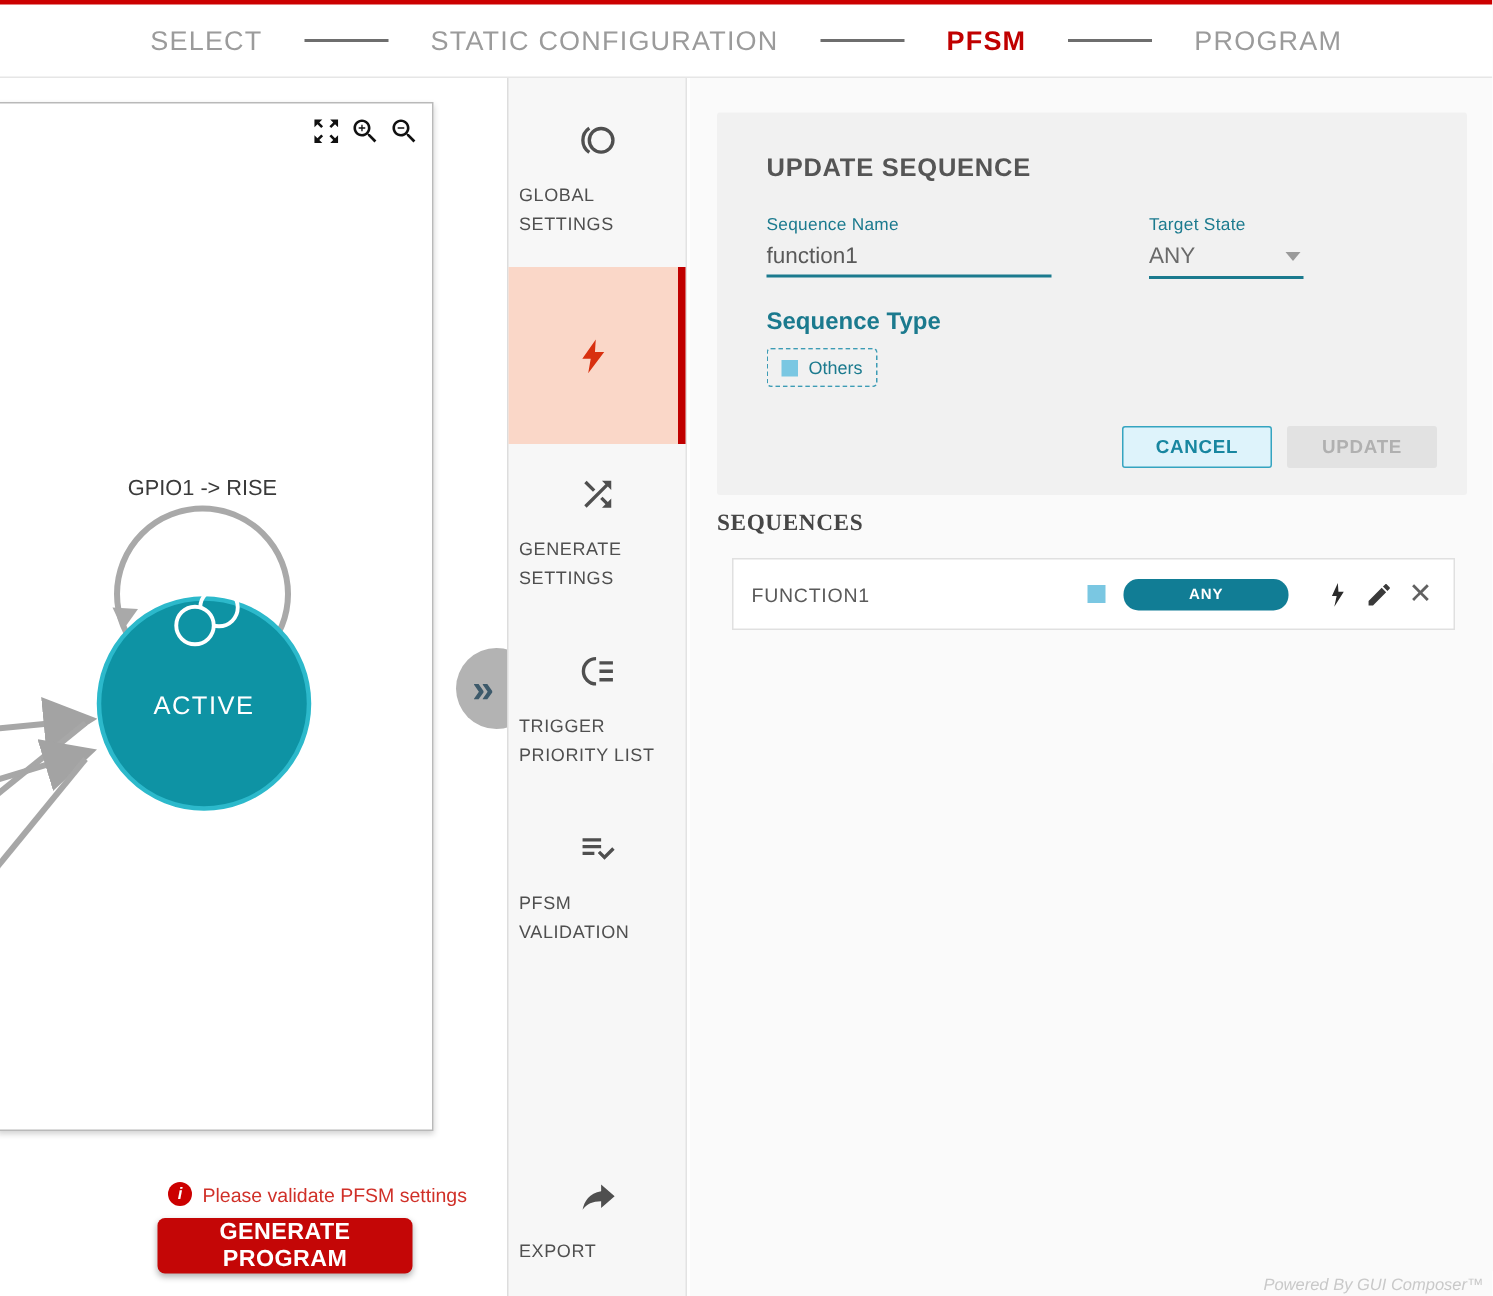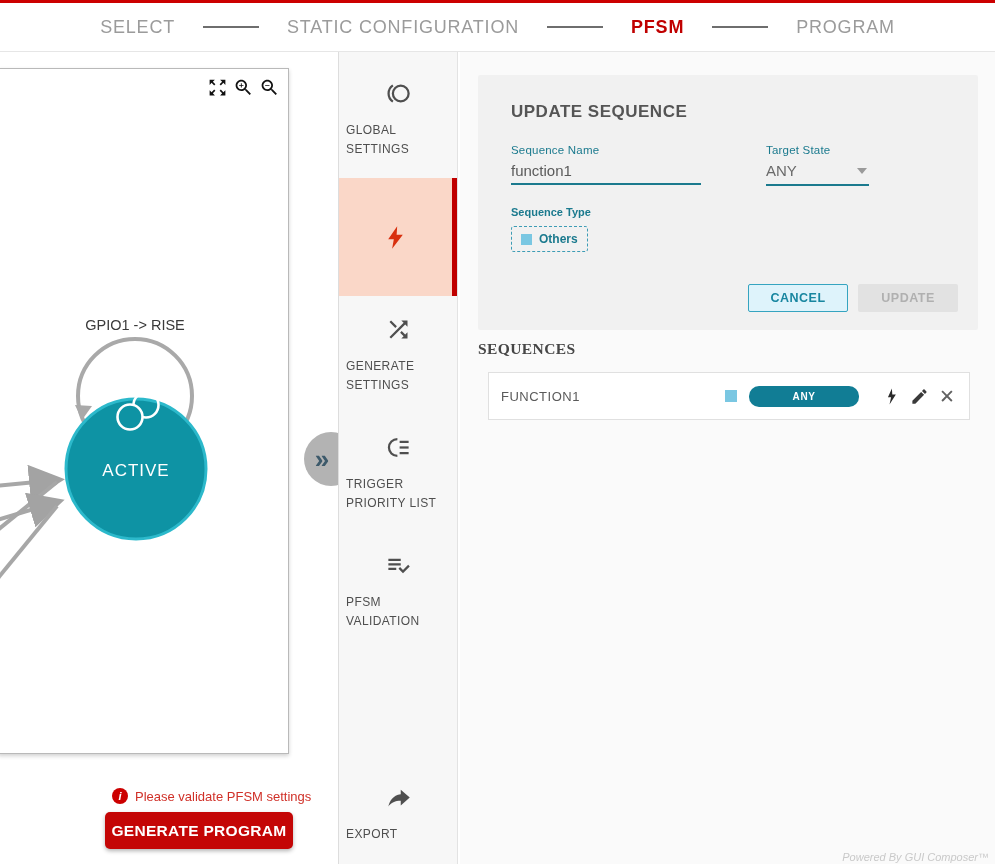--- a/index.html
+++ b/index.html
@@ -38,24 +38,24 @@
   .update-card { position:absolute; left:18px; top:23px; width:500px; height:255px; background:#f1f1f1; border-radius:2px; }
   .card-title { font-size:17px; font-weight:bold; color:#555; letter-spacing:.5px; padding:27px 0 0 33px; }
   .form-row { display:flex; padding:22px 0 0 33px; }
   .field-label { font-size:11.5px; color:#1b7a8e; letter-spacing:.2px; }
   .field-name { width:255px; }
   .seq-name-input { border:none; outline:none; background:transparent; font-family:"Liberation Sans",sans-serif; font-size:15px; color:#5a5a5a; width:190px; padding:6px 0 4px 0; border-bottom:2px solid #1b7a8e; }
   .field-target { width:160px; }
   .select-box { display:flex; align-items:center; justify-content:space-between; width:103px; border-bottom:2px solid #1b7a8e; padding:6px 2px 5px 0; cursor:pointer; }
   .select-value { font-size:15px; color:#6a6a6a; }
   .dd-arrow { width:0; height:0; border-left:5px solid transparent; border-right:5px solid transparent; border-top:6px solid #9a9a9a; }
-  .seq-type-label { font-size:11px; font-weight:bold; color:#1b7a8e; padding:20px 0 0 33px; }
+  .seq-type-label { font-size:16px; font-weight:bold; color:#1b7a8e; padding:20px 0 0 33px; }
   .type-chip { display:inline-flex; align-items:center; gap:7px; margin:8px 0 0 33px; border:1.5px dashed #3d9cb5; border-radius:3px; padding:5px 9px; cursor:pointer; }
   .chip-square { width:11px; height:11px; background:#7ac7e2; }
-  .chip-label { font-size:12px; font-weight:bold; color:#1b7a8e; }
+  .chip-label { font-size:12px; font-weight:normal; color:#1b7a8e; }
   .card-buttons { position:absolute; right:20px; bottom:18px; display:flex; gap:10px; }
   .btn { width:100px; height:28px; font-family:"Liberation Sans",sans-serif; font-size:12.5px; font-weight:bold; letter-spacing:.5px; border-radius:2px; cursor:pointer; }
   .btn-cancel { background:#def3fb; border:1px solid #35a4c0; color:#1886a0; }
   .btn-update { background:#e2e2e2; border:none; color:#b0b0b0; cursor:default; }
 
   .sequences-title { position:absolute; left:18px; top:288px; font-size:15.5px; font-weight:bold; color:#464646; letter-spacing:.4px;font-family:Liberation Serif, serif; }
   .seq-row { position:absolute; left:28px; top:320px; width:482px; height:48px; background:#fff; border:1px solid #e0e0e0; display:flex; align-items:center; padding:0 14px 0 12px; }
   .seq-row-name { font-size:13px; color:#5a5a5a; letter-spacing:.5px; flex:0 0 auto; }
   .seq-row-spacer { flex:1; }
   .seq-square { width:12px; height:12px; background:#7ac7e2; margin-right:12px; }
@@ -63,21 +63,21 @@
   .seq-row .row-icon { cursor:pointer; margin-left:9px; display:flex; align-items:center; }
   .row-icon svg { width:19px; height:19px; }
   .close-x { font-size:19px; color:#616161; margin-left:10px; cursor:pointer; line-height:1; }
 
   .powered { position:absolute; right:6px; bottom:1px; font-size:11px; font-style:italic; color:#c9c9c9; }
 
   
   .validate-warning { position:absolute; left:112px; top:788px; display:flex; align-items:center; gap:7px; z-index:2; }
   .info-icon { width:16px; height:16px; border-radius:50%; background:#cc0000; color:#fff; font-size:11px; font-weight:bold; font-style:italic; display:flex; align-items:center; justify-content:center; }
   .warning-text { font-size:13px; color:#d03028; }
-  .generate-btn { position:absolute; left:105px; top:812px; width:188px; height:37px; background:#c40606; color:#fff; border:none; border-radius:5px; font-family:"Liberation Sans",sans-serif; font-size:15.5px; font-weight:bold; letter-spacing:.3px; cursor:pointer; box-shadow:0 2px 4px rgba(0,0,0,.3); z-index:2; }
+  .generate-btn { position:absolute; left:105px; top:812px; width:170px; height:37px; background:#c40606; color:#fff; border:none; border-radius:5px; font-family:"Liberation Sans",sans-serif; font-size:15.5px; font-weight:bold; letter-spacing:.3px; cursor:pointer; box-shadow:0 2px 4px rgba(0,0,0,.3); z-index:2; }
 </style>
 </head>
 <body>
 
 <div class="app">
 
   <div class="top-red-bar"></div>
 
   <div class="header">
     <div class="stepper">

